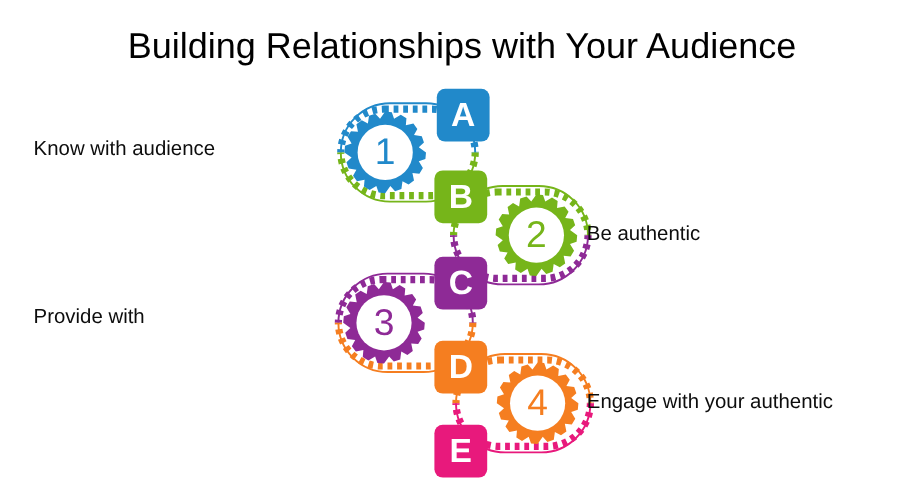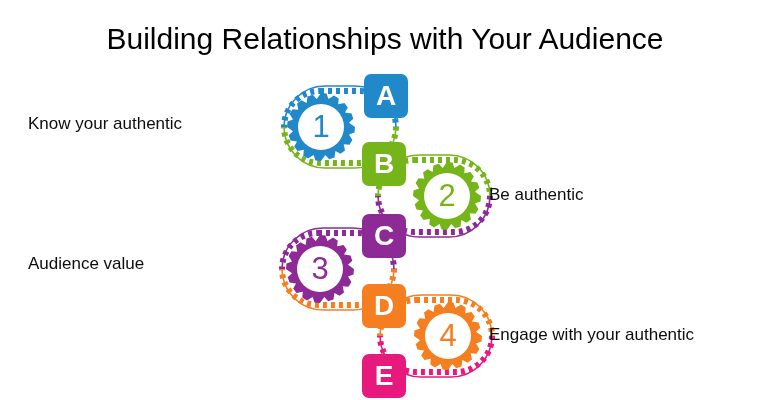--- a/index.html
+++ b/index.html
@@ -200,21 +200,21 @@
   <div class="letter-label" id="label-a" style="background:#2189CA;">A</div>
 
   <div class="letter-label" id="label-b" style="background:#76B51A;">B</div>
 
   <div class="letter-label" id="label-c" style="background:#8E2A96;">C</div>
 
   <div class="letter-label" id="label-d" style="background:#F57E20;">D</div>
 
   <div class="letter-label" id="label-e" style="background:#E8197C;">E</div>
 
-  <div class="caption left" id="cap-know">Know your authentic</div>
+  <div class="caption left" id="cap-know">Know with audience</div>
 
   <div class="caption right" id="cap-auth">Be authentic</div>
 
-  <div class="caption left" id="cap-provide">Audience value</div>
+  <div class="caption left" id="cap-provide">Provide with</div>
 
   <div class="caption right" id="cap-engage">Engage with your authentic</div>
 
 </div>
 
 </body></html>

